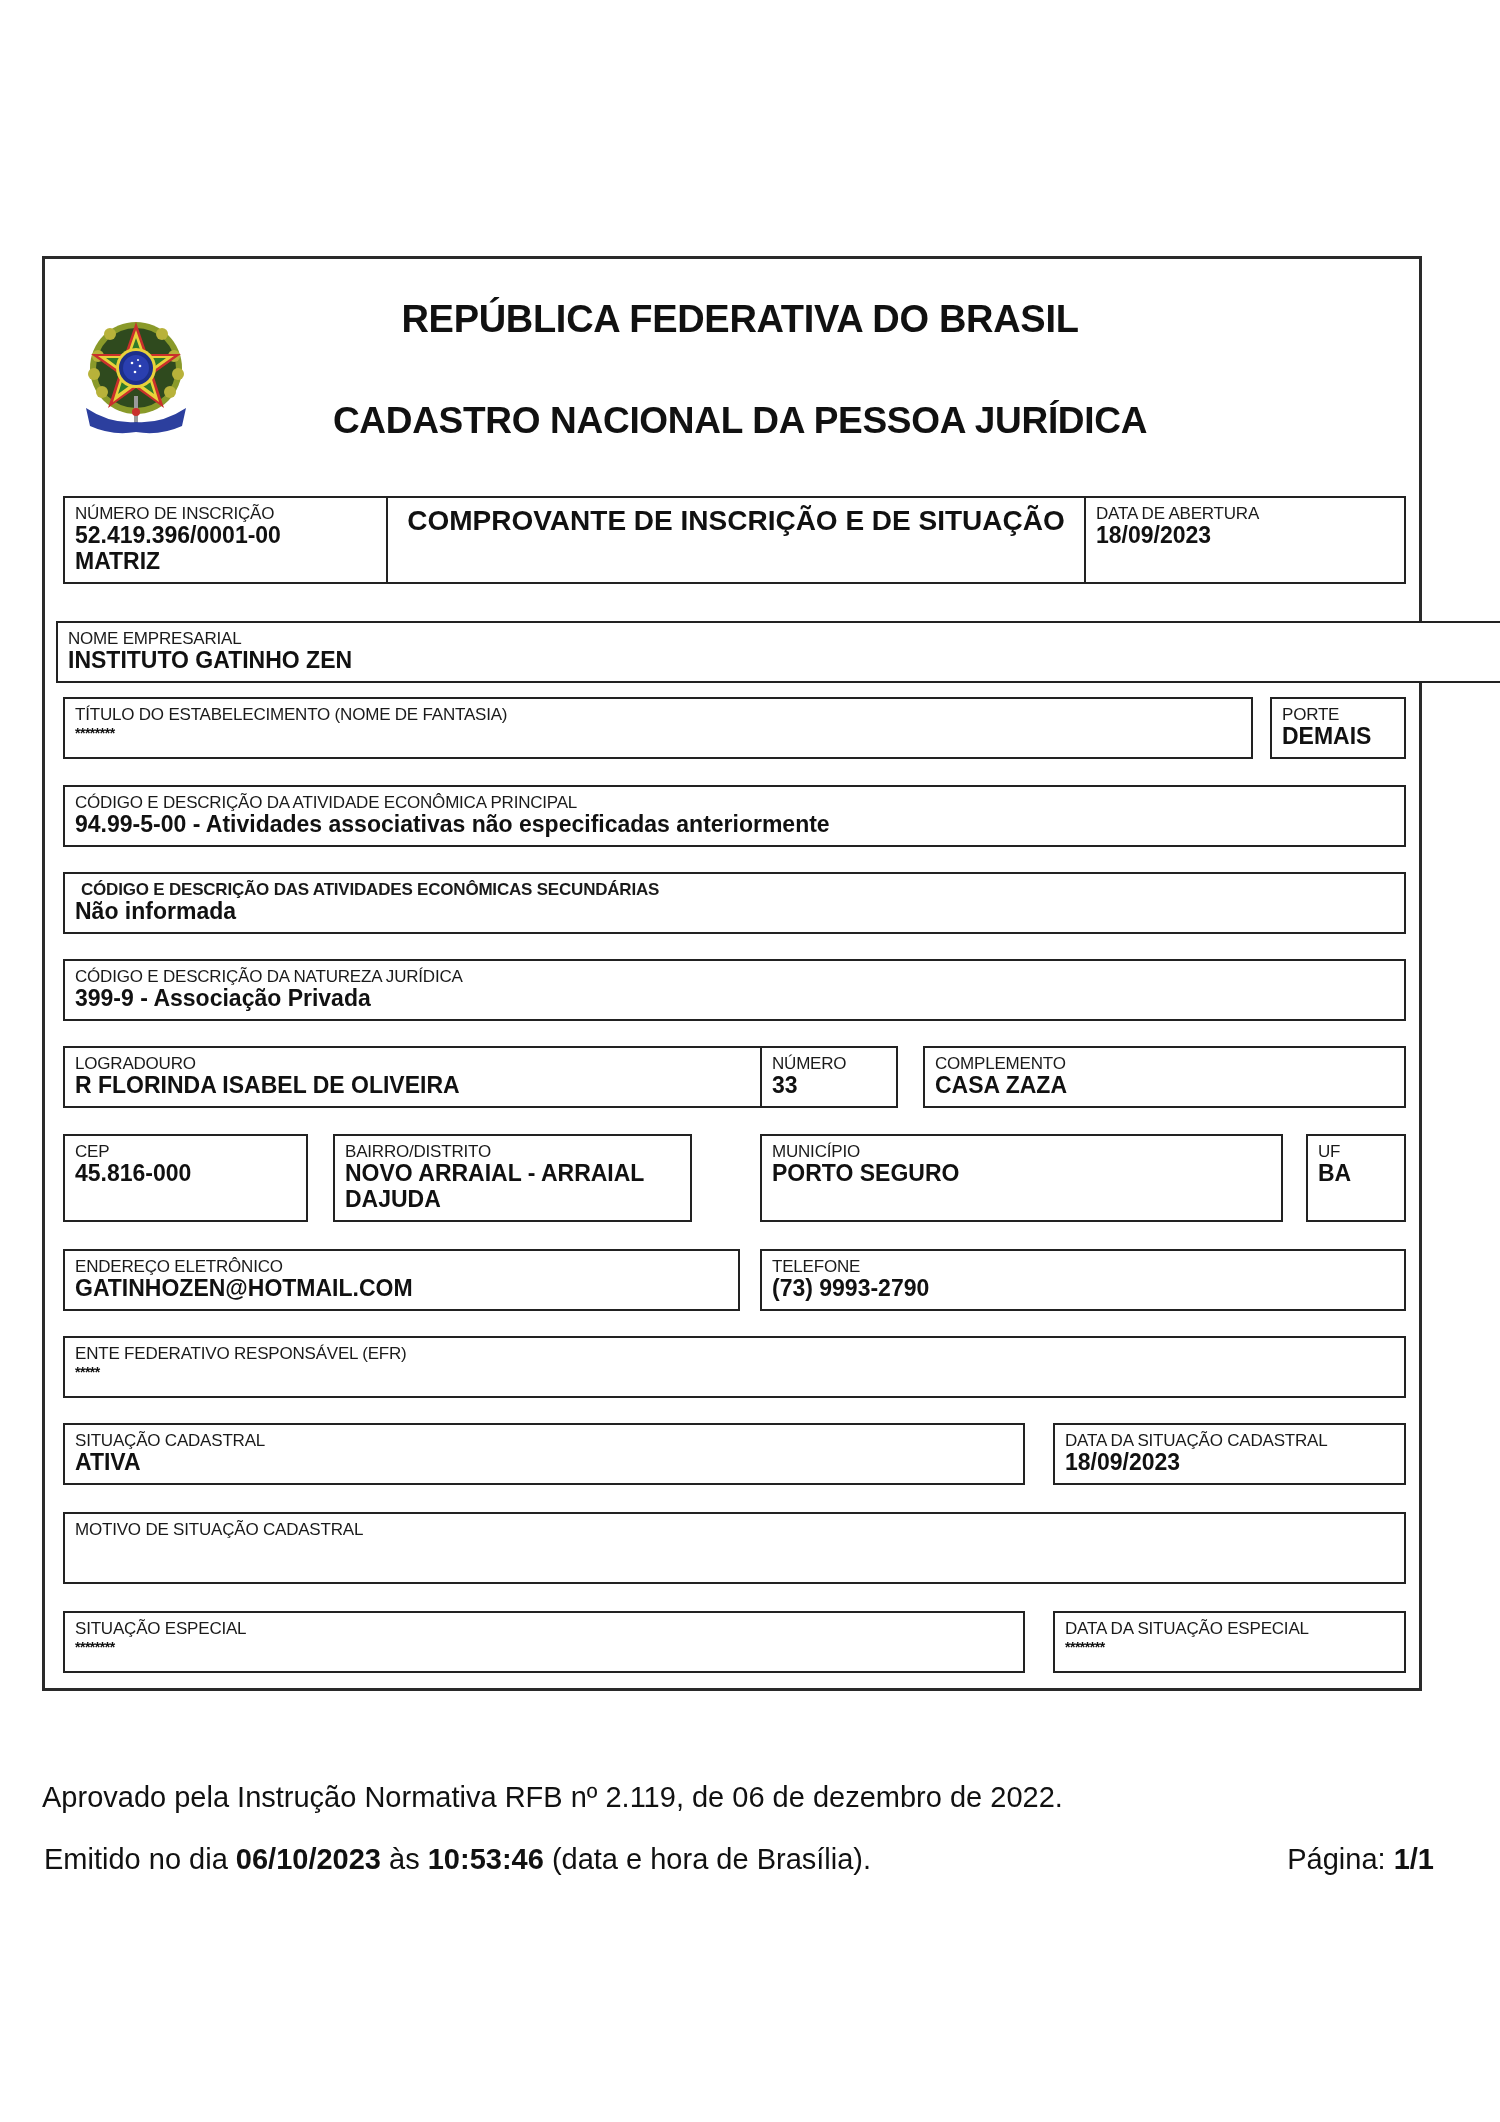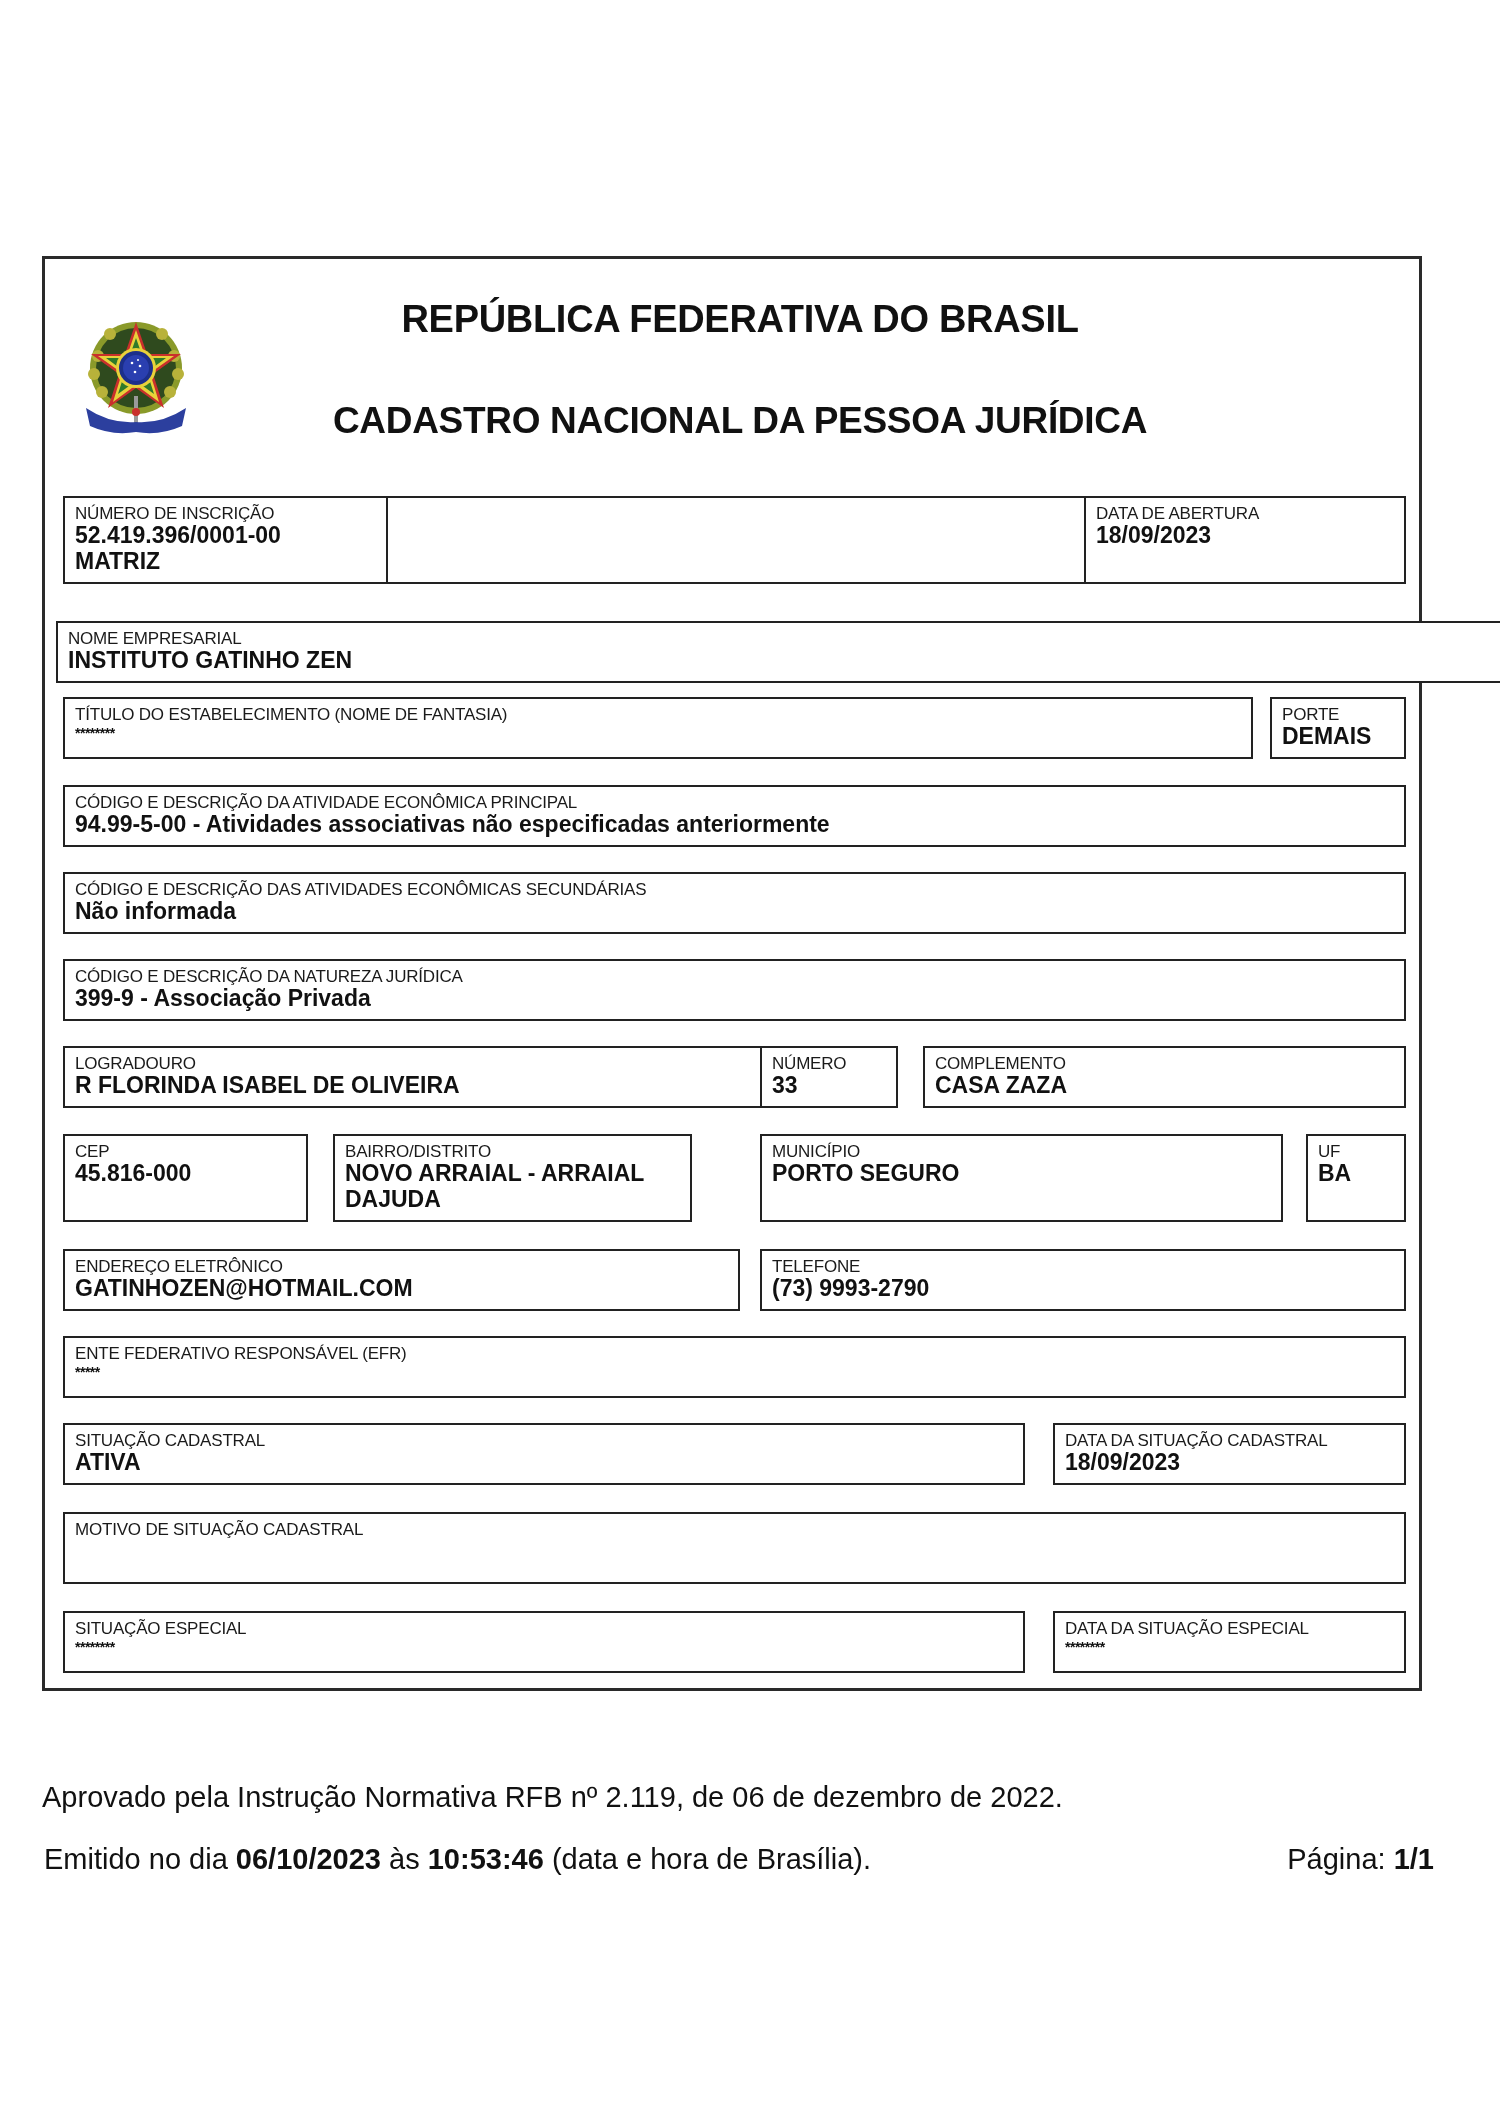--- a/index.html
+++ b/index.html
@@ -69,20 +69,21 @@
 <div class="title1">REPÚBLICA FEDERATIVA DO BRASIL</div>
 <div class="title2">CADASTRO NACIONAL DA PESSOA JURÍDICA</div>
 
 <div class="box" style="left:63px; top:496px; width:1343px; height:88px;">
   <div class="lbl" style="left:10px;">NÚMERO DE INSCRIÇÃO</div>
   <div class="val" style="left:10px;">52.419.396/0001-00</div>
   <div class="val" style="left:10px; top:50px;">MATRIZ</div>
   <div class="divider" style="left:321px;"></div>
   <div style="position:absolute; left:323px; width:696px; top:0; bottom:0;">
     <div class="comp-title">
+      <div>COMPROVANTE DE INSCRIÇÃO E DE SITUAÇÃO</div>
     </div>
   </div>
   <div class="divider" style="left:1019px;"></div>
   <div class="lbl" style="left:1031px;">DATA DE ABERTURA</div>
   <div class="val" style="left:1031px;">18/09/2023</div>
 </div>
 
 <div class="box" style="left:56px; top:609px; width:1453px; height:62px;margin-top:12px;">
   <div class="lbl" style="left:10px;">NOME EMPRESARIAL</div>
   <div class="val" style="left:10px;">INSTITUTO GATINHO ZEN</div>
@@ -96,21 +97,21 @@
   <div class="lbl" style="left:10px;">PORTE</div>
   <div class="val" style="left:10px;">DEMAIS</div>
 </div>
 
 <div class="box" style="left:63px; top:785px; width:1343px; height:62px;">
   <div class="lbl" style="left:10px;">CÓDIGO E DESCRIÇÃO DA ATIVIDADE ECONÔMICA PRINCIPAL</div>
   <div class="val" style="left:10px;">94.99-5-00 - Atividades associativas não especificadas anteriormente</div>
 </div>
 
 <div class="box" style="left:63px; top:872px; width:1343px; height:62px;">
-  <div class="lbl" style="left:10px;">CÓDIGO E DESCRIÇÃO DAS ATIVIDADES ECONÔMICAS SECUNDÁRIAS</div>
+  <div class="lbl" style="left:16px;font-weight:bold;">CÓDIGO E DESCRIÇÃO DAS ATIVIDADES ECONÔMICAS SECUNDÁRIAS</div>
   <div class="val" style="left:10px;">Não informada</div>
 </div>
 
 <div class="box" style="left:63px; top:959px; width:1343px; height:62px;">
   <div class="lbl" style="left:10px;">CÓDIGO E DESCRIÇÃO DA NATUREZA JURÍDICA</div>
   <div class="val" style="left:10px;">399-9 - Associação Privada</div>
 </div>
 
 <div class="box" style="left:63px; top:1046px; width:743px; height:62px;">
   <div class="lbl" style="left:10px;">LOGRADOURO</div>

